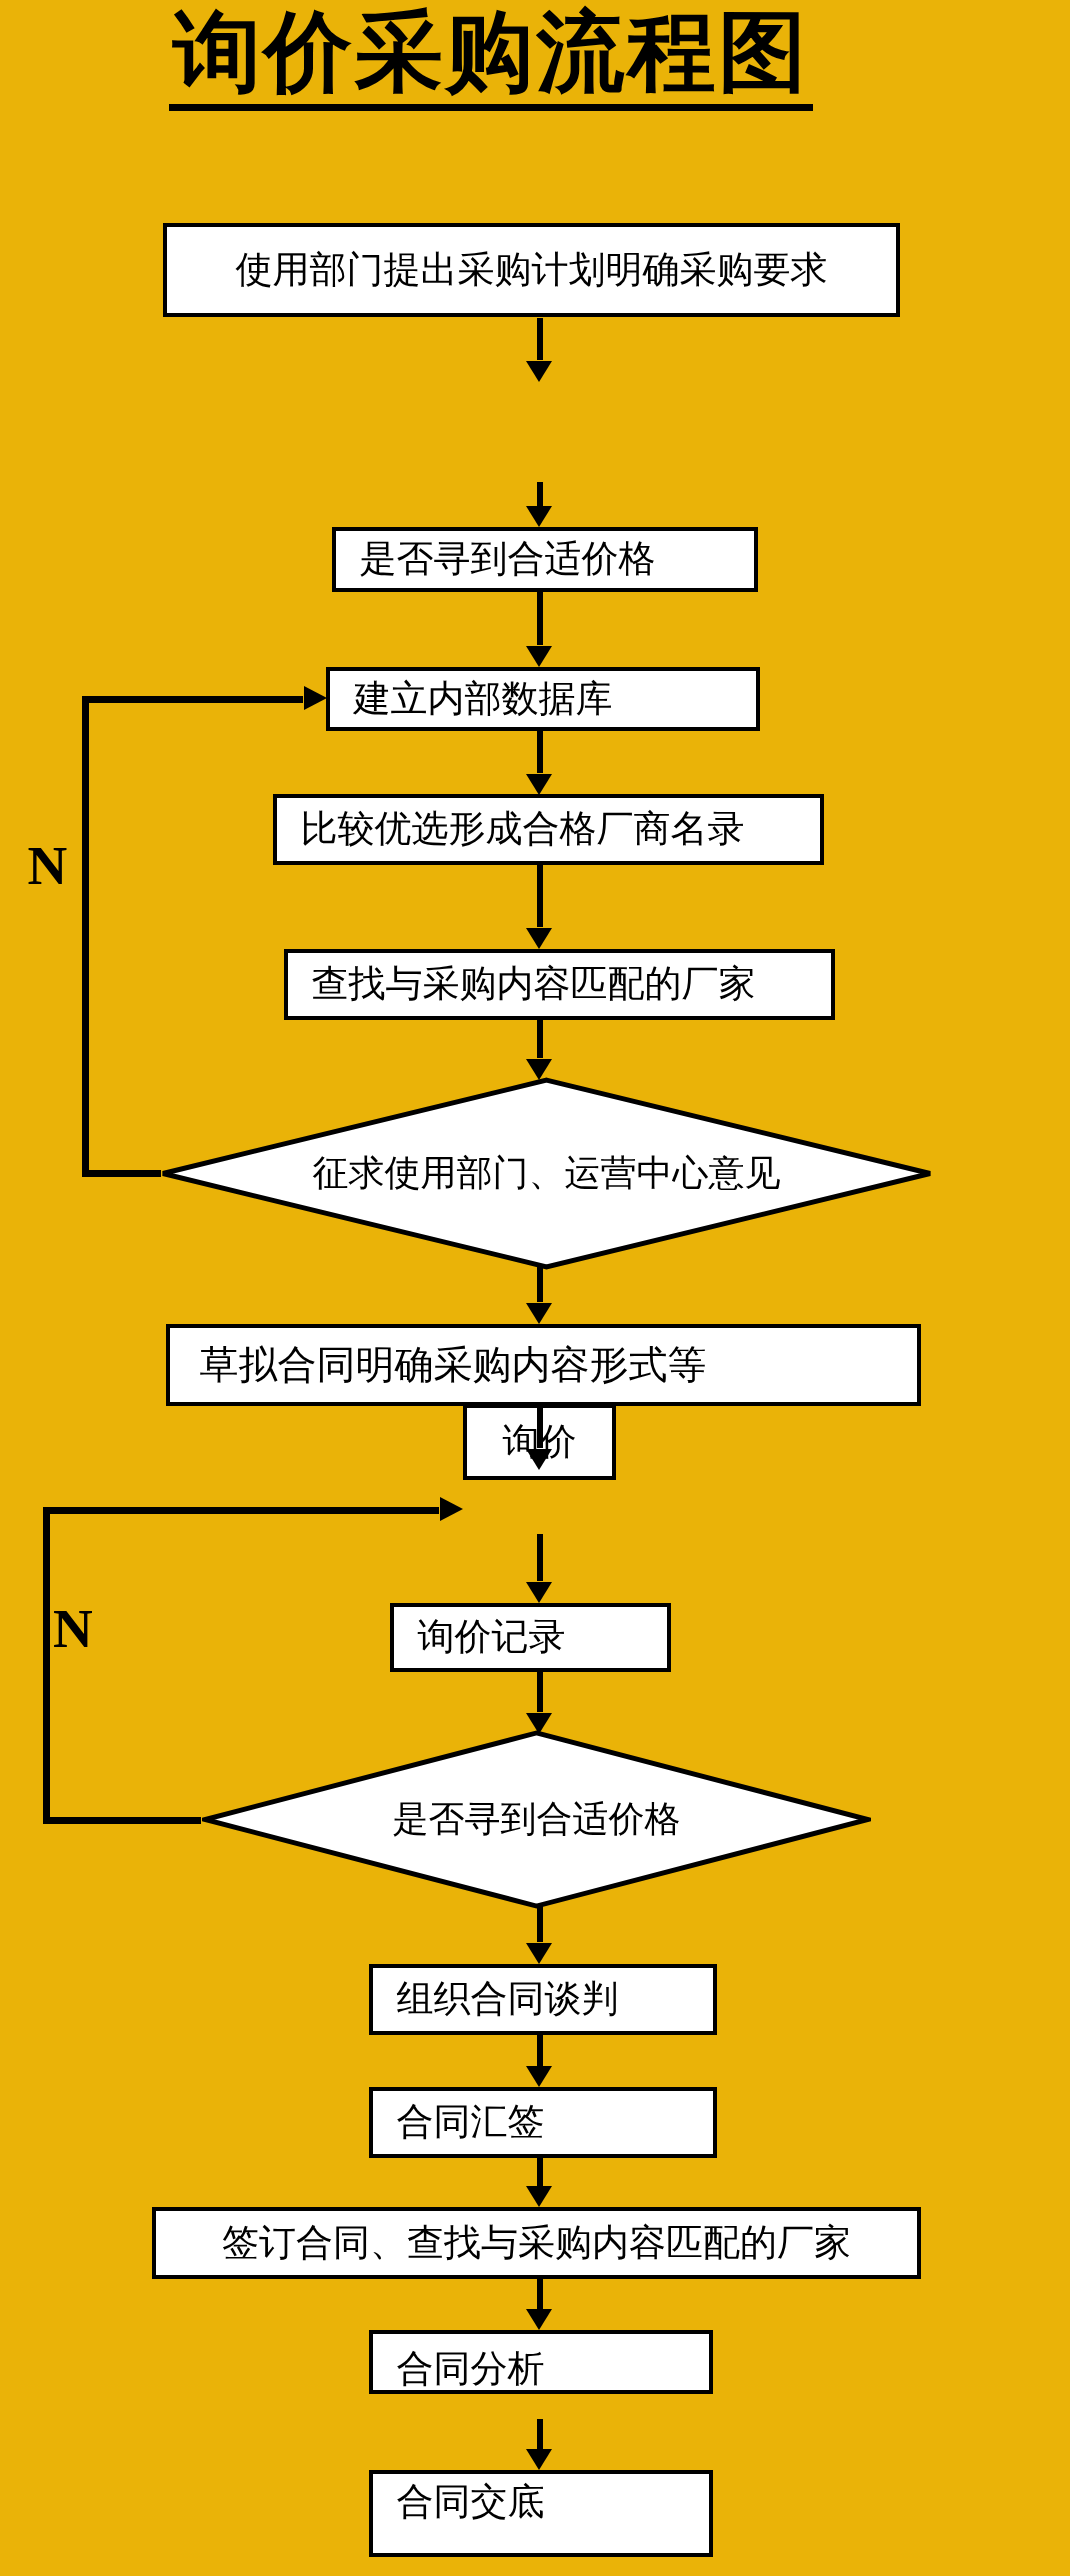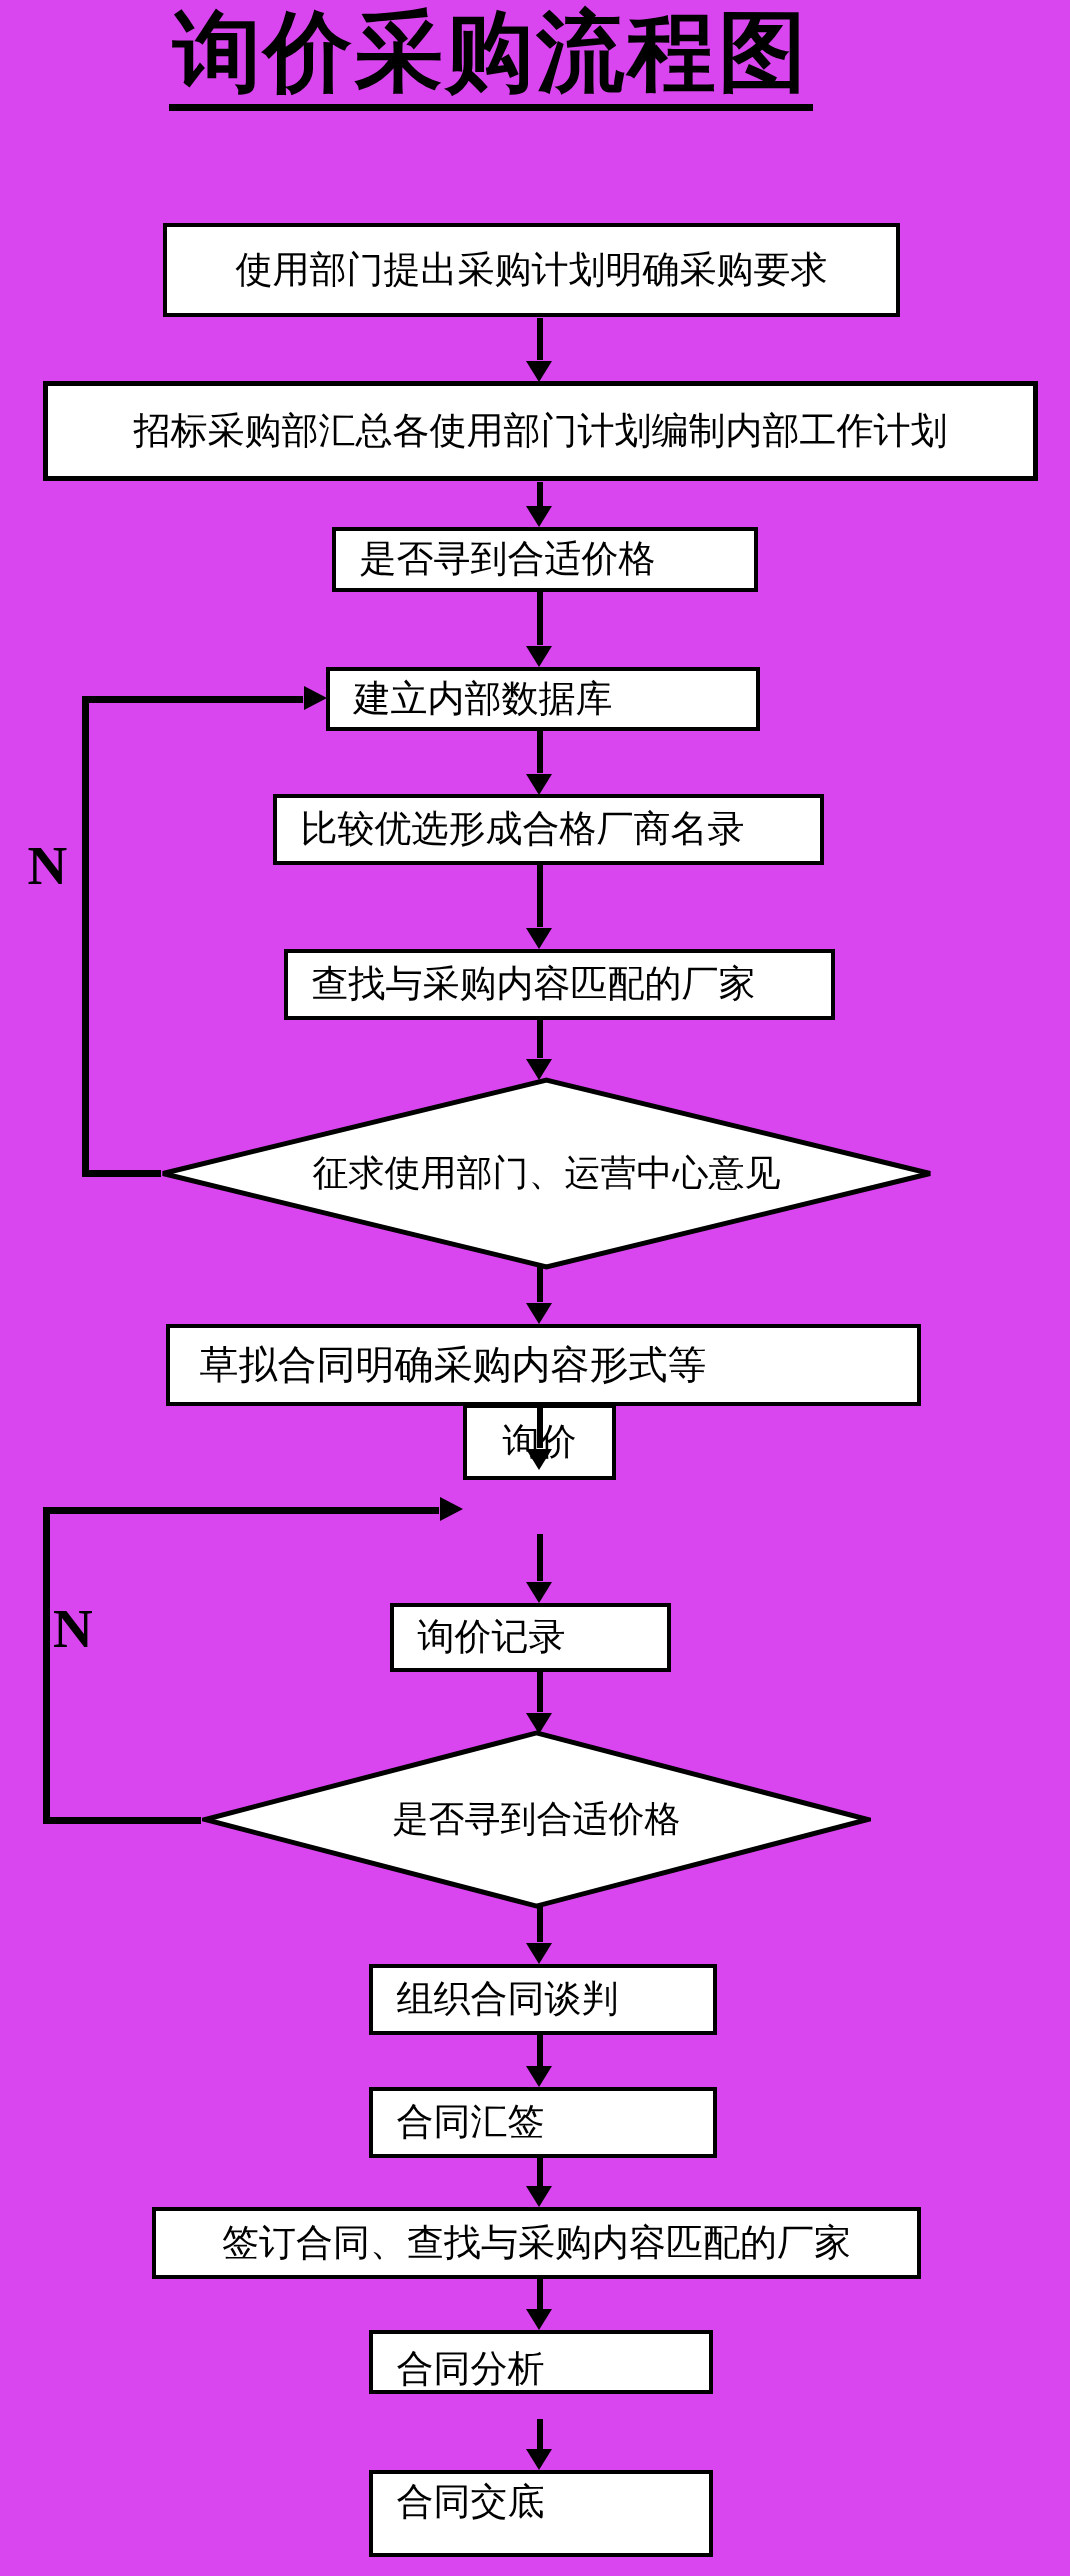--- a/index.html
+++ b/index.html
@@ -1,18 +1,18 @@
 <!DOCTYPE html>
 <html><head>
 <meta charset="utf-8">
 <style>
   html,body{margin:0;padding:0;background:#ffffff;}
   body{width:1071px;height:2576px;position:relative;overflow:hidden;
        font-family:"Liberation Serif","DejaVu Serif",serif;color:#000;}
-  .canvas{position:absolute;left:0;top:0;width:1071px;height:2576px;background:#d946ef;}
+  .canvas{position:absolute;left:0;top:0;width:1071px;height:2576px;background:#eab308;}
   .title{position:absolute;left:169px;top:3.9px;margin:0;font-size:88px;font-weight:bold;
          letter-spacing:2.9px;line-height:1.12;color:#000;border-bottom:7.9px solid #000;
          padding:0 3.9px 2px 3.9px;white-space:nowrap;}
   .box{position:absolute;box-sizing:border-box;border:4.9px solid #000;background:#fff;
        display:flex;align-items:center;font-size:37px;line-height:1.15;color:#000;
        white-space:nowrap;}
   .box.center{justify-content:center;text-align:center;}
   .box.left{justify-content:flex-start;padding-left:23.6px;}
   .big{font-size:39px;}
   .varrow{position:absolute;width:5.9px;background:#000;}
@@ -32,21 +32,20 @@
   .nlabel{position:absolute;font-size:55px;font-weight:bold;line-height:1;color:#000;}
 </style>
 </head>
 <body>
 
 <div class="canvas">
 
   <h1 class="title">询价采购流程图</h1>
 
   <div class="box center" style="left:163px;top:223px;width:737px;height:94px">使用部门提出采购计划明确采购要求</div>
-  <div class="box center" style="left:43px;top:381px;width:995px;height:100px;border-width:5.9px">招标采购部汇总各使用部门计划编制内部工作计划</div>
   <div class="box left" style="left:332px;top:527px;width:426px;height:65px">是否寻到合适价格</div>
   <div class="box left" style="left:326px;top:667px;width:434px;height:64px">建立内部数据库</div>
   <div class="box left" style="left:273px;top:794px;width:551px;height:71px">比较优选形成合格厂商名录</div>
   <div class="box left" style="left:284px;top:949px;width:551px;height:71px">查找与采购内容匹配的厂家</div>
   <div class="box left big" style="left:166px;top:1324px;width:755px;height:82px;padding-left:29.5px">草拟合同明确采购内容形式等</div>
   <div class="box center" style="left:463px;top:1404px;width:153px;height:76px">询价</div>
   <div class="box left" style="left:390px;top:1603px;width:281px;height:69px">询价记录</div>
   <div class="box left" style="left:369px;top:1964px;width:348px;height:71px">组织合同谈判</div>
   <div class="box left" style="left:369px;top:2087px;width:348px;height:71px">合同汇签</div>
   <div class="box center" style="left:152px;top:2207px;width:769px;height:72px">签订合同、查找与采购内容匹配的厂家</div>

